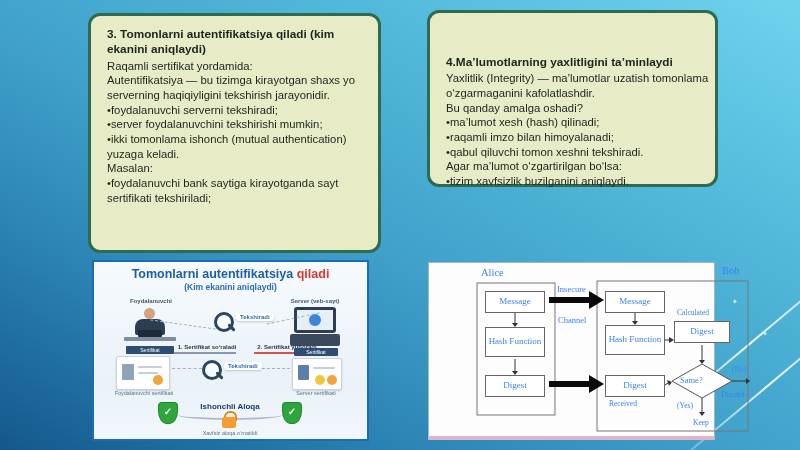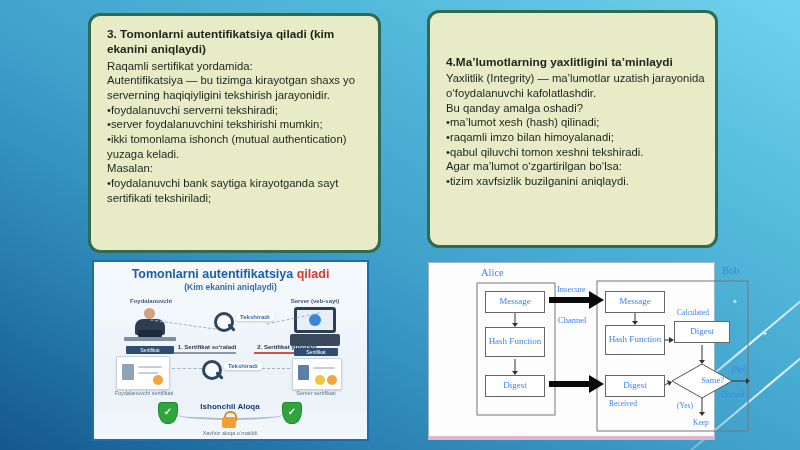--- a/index.html
+++ b/index.html
@@ -11,21 +11,21 @@
     background:linear-gradient(90deg,rgba(255,255,255,0),rgba(255,255,255,.9) 45%,rgba(255,255,255,.15));
     transform:rotate(-40deg);pointer-events:none;}
   .s1{left:600px;top:330px;width:330px;}
   .s2{left:618px;top:372px;width:330px;}
   .sparkle{position:absolute;color:#eafaff;font-size:7px;opacity:.85;}
 
   
   .card{position:absolute;box-sizing:border-box;background:#e7ecc7;border:3px solid #2e6b50;
     border-radius:12px;color:#1c241c;font-size:11.3px;line-height:1.3;}
   .card1{left:88px;top:13px;width:293px;height:240px;padding:11px 14px 8px 16px;}
-  .card2{left:427px;top:10px;width:291px;height:238px;padding:42px 2px 8px 16px;}
+  .card2{left:427px;top:10px;width:291px;height:177px;padding:42px 2px 8px 16px;}
   .card-head{font-weight:bold;font-size:11.8px;margin-bottom:1px;}
   .cline{margin:0;}
 
   
   .panel-left{position:absolute;left:92px;top:260px;width:277px;height:181px;box-sizing:border-box;
     background:linear-gradient(180deg,#f6fafd 0%,#eaf2f8 70%,#f2f7fb 100%);border:2px solid #1a6db4;}
   .ig{position:relative;width:100%;height:100%;font-family:"Liberation Sans",sans-serif;}
   .ig-title{position:absolute;top:5px;left:0;width:100%;text-align:center;font-size:12.5px;font-weight:bold;color:#1d5fa7;}
   .ig-title .red{color:#d63b2f;margin-top:16px;}
   .ig-sub{position:absolute;top:20px;left:0;width:100%;text-align:center;font-size:8.5px;font-weight:bold;color:#2f6cb3;}
@@ -85,21 +85,21 @@
     <div class="cline">Autentifikatsiya — bu tizimga kirayotgan shaxs yo serverning haqiqiyligini tekshirish jarayonidir.</div>
     <div class="cline">•foydalanuvchi serverni tekshiradi;</div>
     <div class="cline">•server foydalanuvchini tekshirishi mumkin;</div>
     <div class="cline">•ikki tomonlama ishonch (mutual authentication) yuzaga keladi.</div>
     <div class="cline">Masalan:</div>
     <div class="cline">•foydalanuvchi bank saytiga kirayotganda sayt sertifikati tekshiriladi;</div>
   </section>
 
   <section class="card card2">
     <div class="card-head">4.Ma’lumotlarning yaxlitligini ta’minlaydi</div>
-    <div class="cline">Yaxlitlik (Integrity) — ma’lumotlar uzatish jarayonida o‘foydalanuvchi kafolatlashdir.</div>
+    <div class="cline">Yaxlitlik (Integrity) — ma’lumotlar uzatish tomonlama o‘zgarmaganini kafolatlashdir.</div>
     <div class="cline">Bu qanday amalga oshadi?</div>
     <div class="cline">•ma’lumot xesh (hash) qilinadi;</div>
     <div class="cline">•raqamli imzo bilan himoyalanadi;</div>
     <div class="cline">•qabul qiluvchi tomon xeshni tekshiradi.</div>
     <div class="cline">Agar ma’lumot o‘zgartirilgan bo‘lsa:</div>
     <div class="cline">•tizim xavfsizlik buzilganini aniqlaydi.</div>
   </section>
 
   <section class="panel-left">
     <div class="ig">
@@ -221,21 +221,21 @@
       <div class="fl" style="left:89px;top:52px">Channel</div>
 
       <div class="fbox" style="left:136px;top:28px;width:60px;height:22px">Message</div>
       <div class="fbox" style="left:136px;top:62px;width:60px;height:30px">Hash Function</div>
       <div class="fbox" style="left:136px;top:112px;width:60px;height:22px">Digest</div>
 
       <div class="fl sm" style="left:208px;top:45px">Calculated</div>
       <div class="fbox" style="left:205px;top:58px;width:56px;height:22px">Digest</div>
       <div class="fl sm" style="left:140px;top:136px">Received</div>
 
-      <div class="fl" style="left:211px;top:112px;width:44px;text-align:right">Same?</div>
+      <div class="fl" style="left:211px;top:112px;width:44px;text-align:left">Same?</div>
       <div class="fl sm" style="left:263px;top:102px">(No)</div>
       <div class="fl sm" style="left:252px;top:127px">Discard</div>
       <div class="fl sm" style="left:208px;top:138px">(Yes)</div>
       <div class="fl sm" style="left:224px;top:155px">Keep</div>
     </div>
   </section>
 
 </div>
 
 </body></html>

